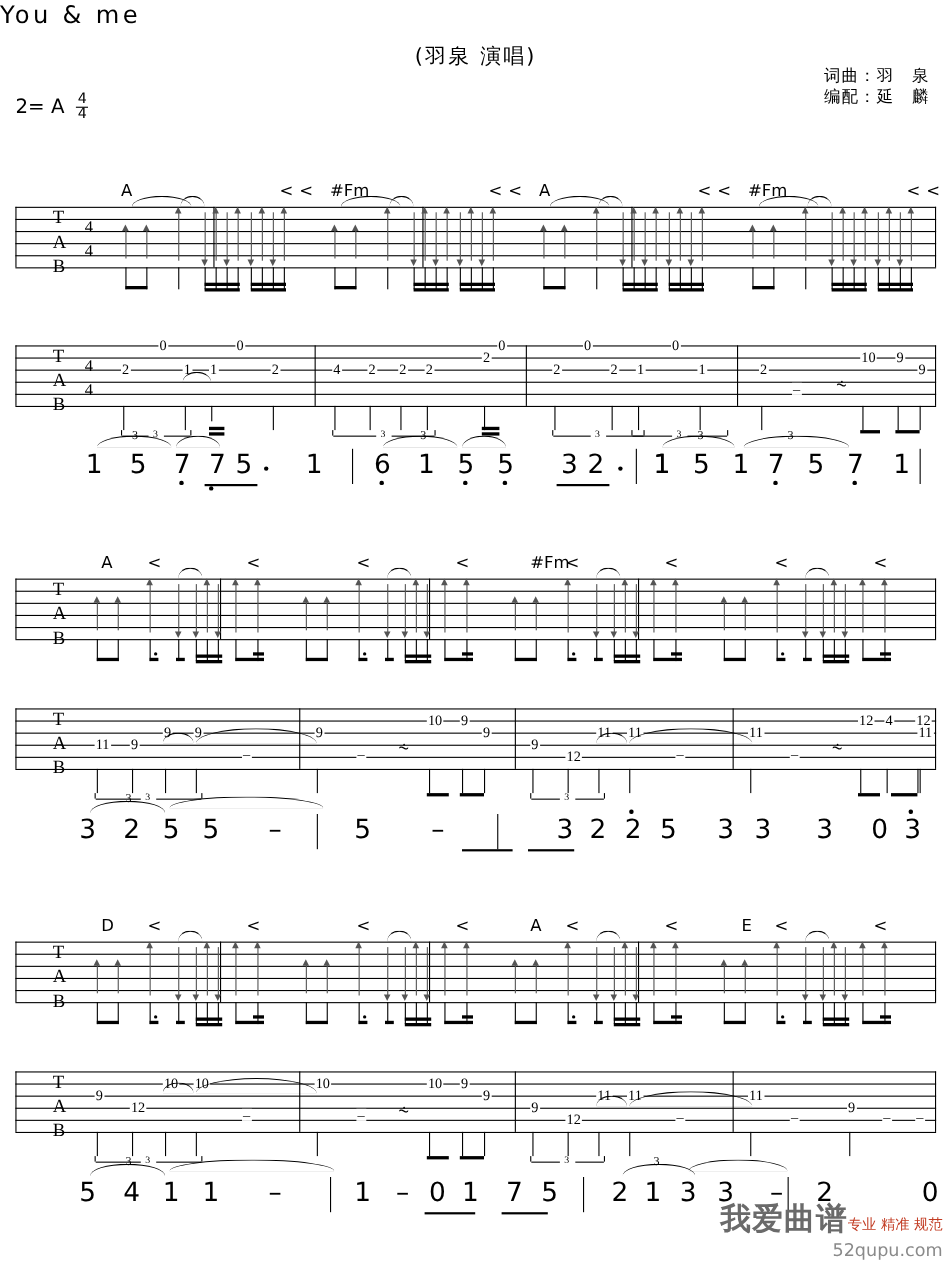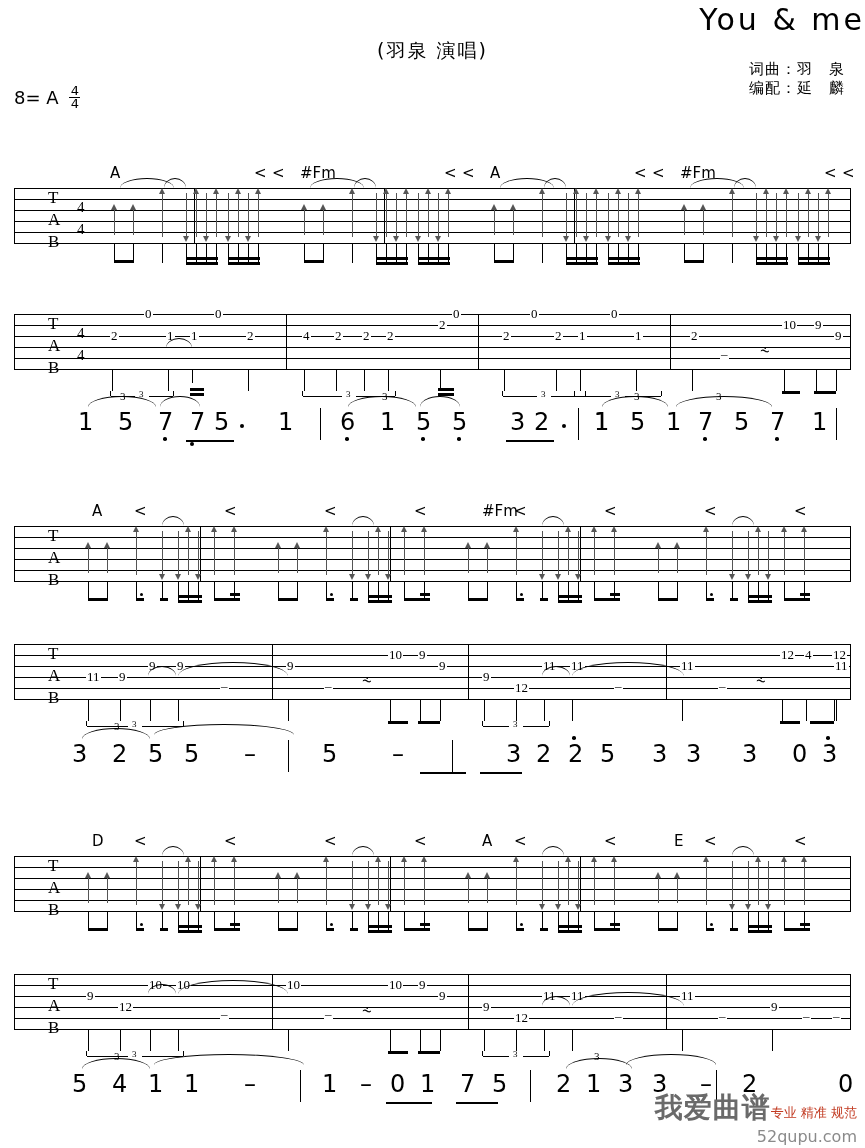--- a/index.html
+++ b/index.html
@@ -1,18 +1,18 @@
 <!DOCTYPE html>
 <html><head>
 <meta charset="utf-8">
 <style>
   html,body{margin:0;padding:0;background:#fff;}
   body{width:865px;height:1148px;position:relative;font-family:"Liberation Sans",sans-serif;color:#000;overflow:hidden;}
 
-  .title{position:absolute;left:0;top:2px;width:865px;text-align:right;font-size:30px;letter-spacing:3px;font-family:"DejaVu Sans",sans-serif;}
+  .title{position:absolute;left:0;top:2px;width:865px;text-align:left;font-size:22px;letter-spacing:3px;font-family:"DejaVu Sans",sans-serif;}
   .subtitle{position:absolute;left:0;top:38px;width:865px;text-align:center;font-size:19px;font-family:"DejaVu Sans",sans-serif;letter-spacing:2px;}
 
   .credits{position:absolute;right:20px;top:60px;font-size:15px;line-height:19px;text-align:left;font-family:"DejaVu Sans",sans-serif;letter-spacing:1px;}
 
   .keysig{position:absolute;left:14px;top:86px;font-size:18px;font-family:"DejaVu Sans",sans-serif;}
   .keysig .ts{display:inline-block;vertical-align:-4px;font-size:13px;line-height:10px;text-align:center;margin-left:5px;}
   .keysig .ts b{display:block;font-weight:normal;}
   .keysig .ts .bar{display:block;width:11px;height:1px;background:#000;margin:1px auto;}
 
   
@@ -64,21 +64,21 @@
 
 <div class="title">You &amp; me</div>
 <div class="subtitle">(羽泉 演唱)</div>
 
 <div class="credits">
   <div>词曲：羽　泉</div>
   <div>编配：延　麟</div>
 </div>
 
 <div class="keysig">
-  <span>8= A</span>
+  <span>2= A</span>
   <span class="ts">
     <b>4</b>
     <span class="bar"></span>
     <b>4</b>
   </span>
 </div>
 
 <div id="sheet">
     <div class="sys" style="top: 152px; height: 110px;">
       <div class="sline" style="top: 36px;"></div>

